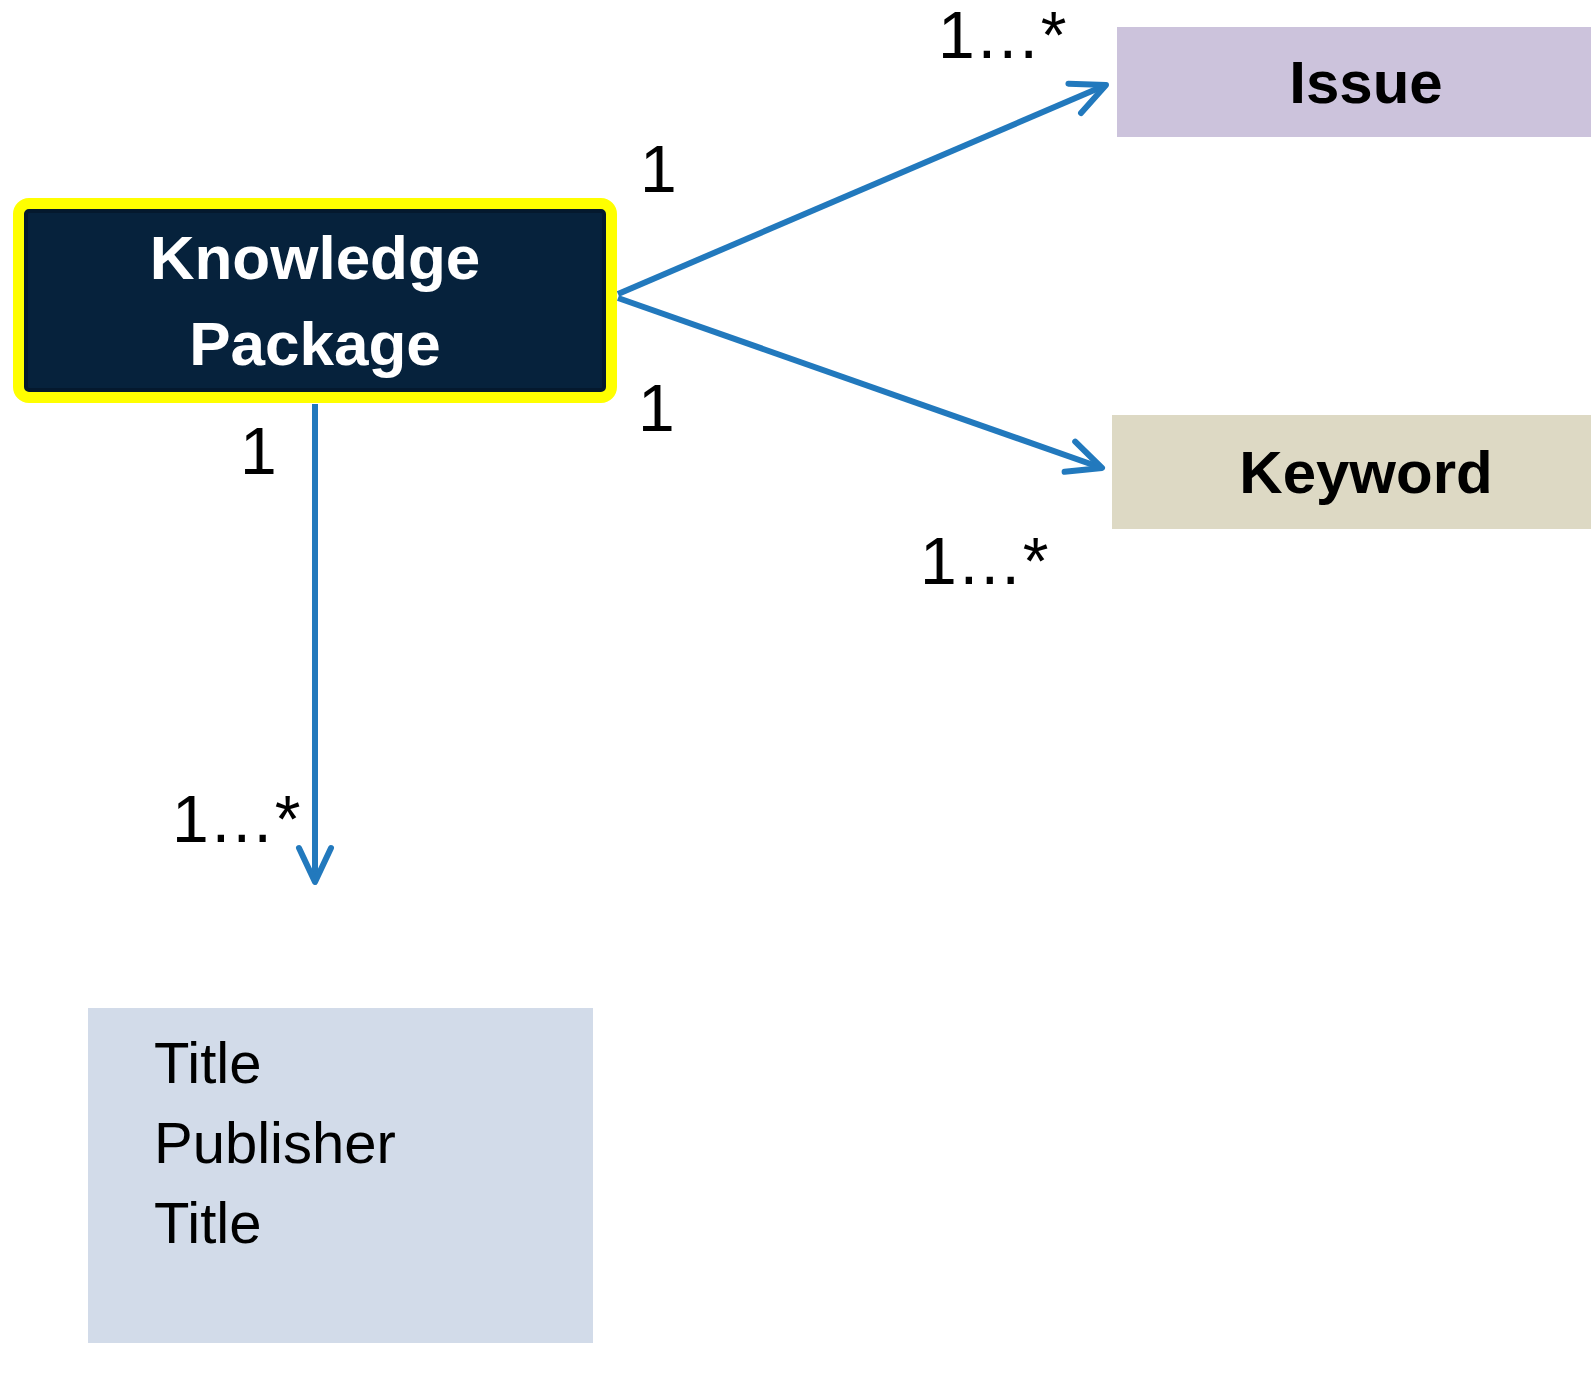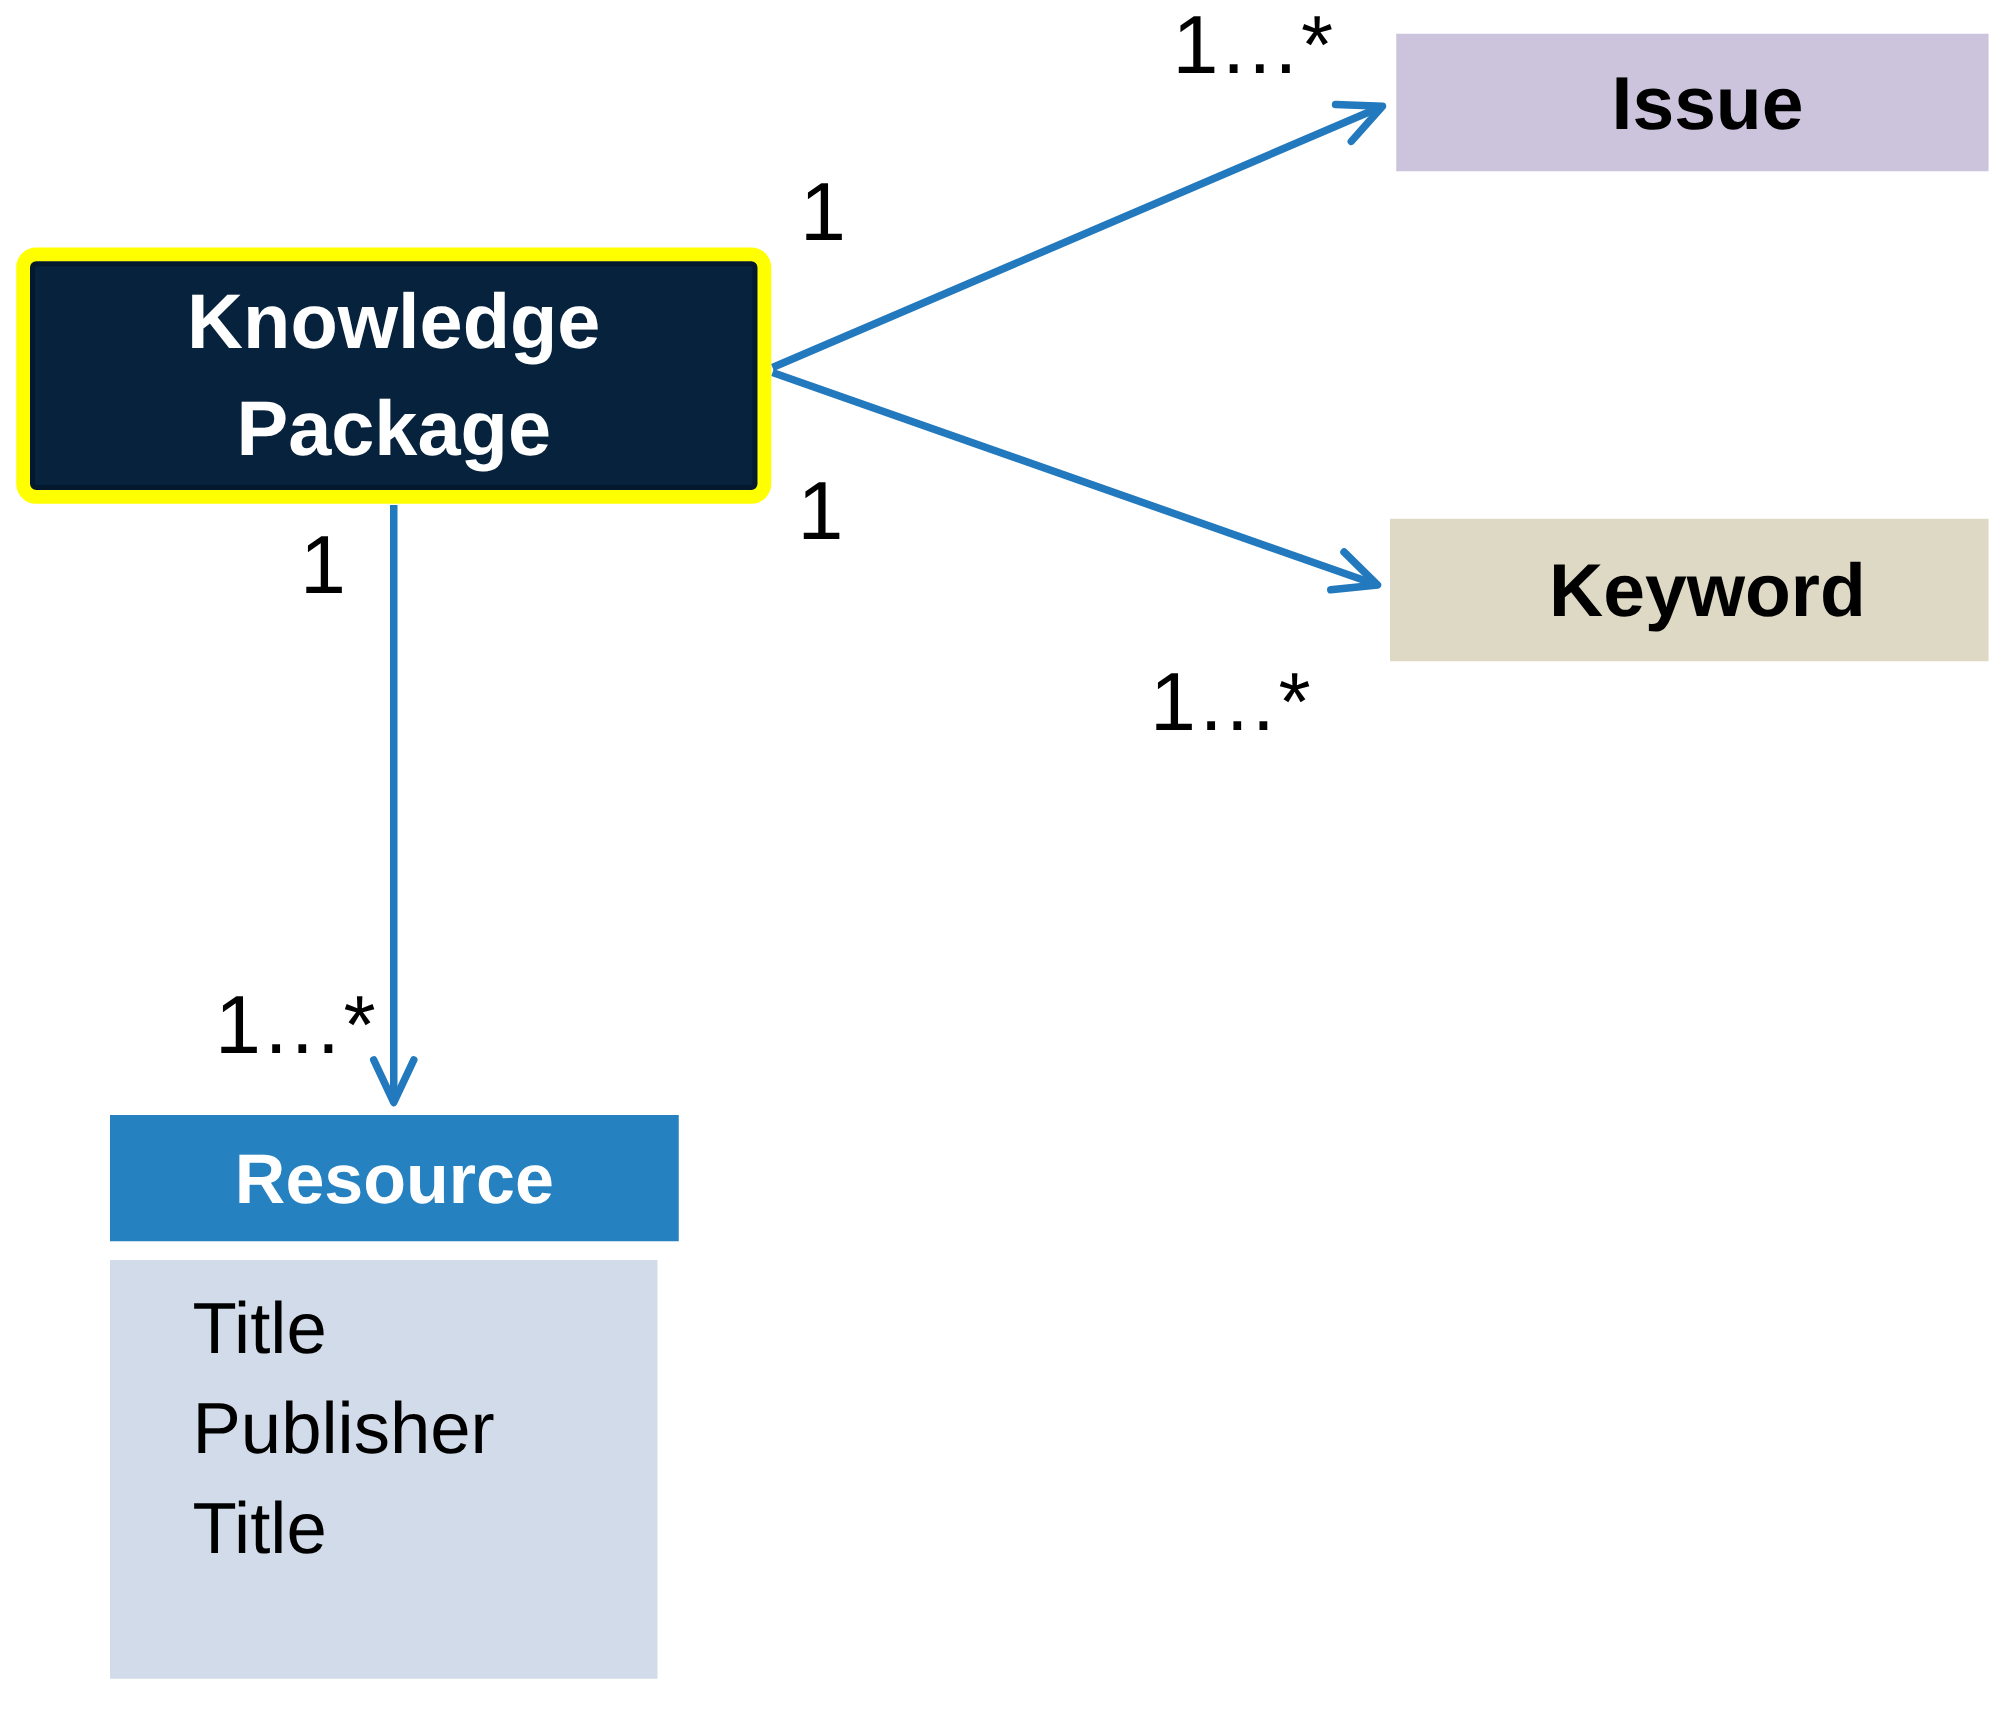--- a/index.html
+++ b/index.html
@@ -75,21 +75,21 @@
     width: 455px; height: 101px;
     background: var(--resource-header-fill);
     color: var(--resource-header-text);
     font-weight: bold;
     font-size: 56px;
   }
 
   .resource-body {
     position: absolute;
     left: 88px; top: 1008px;
-    width: 438px; height: 335px;
+    width: 505px; height: 335px;
     background: var(--resource-body-fill);
     color: #000000;
     font-size: 58px;
     line-height: 80px;
     padding: 15px 0 0 66px;
   }
   .resource-body .attr { display: block; }
 
   .mult {
     position: absolute;
@@ -126,23 +126,20 @@
   </div>
 
   <div class="node issue">
     <span>Issue</span>
   </div>
 
   <div class="node keyword">
     <span>Keyword</span>
   </div>
 
-  <div class="node resource-header">
-    <span>Resource</span>
-  </div>
 
   <div class="resource-body">
     <span class="attr">Title</span>
     <span class="attr">Publisher</span>
     <span class="attr">Title</span>
   </div>
 
   <div class="mult m-a-src">1</div>
   <div class="mult m-a-tgt">1…*</div>
   <div class="mult m-b-src">1</div>

